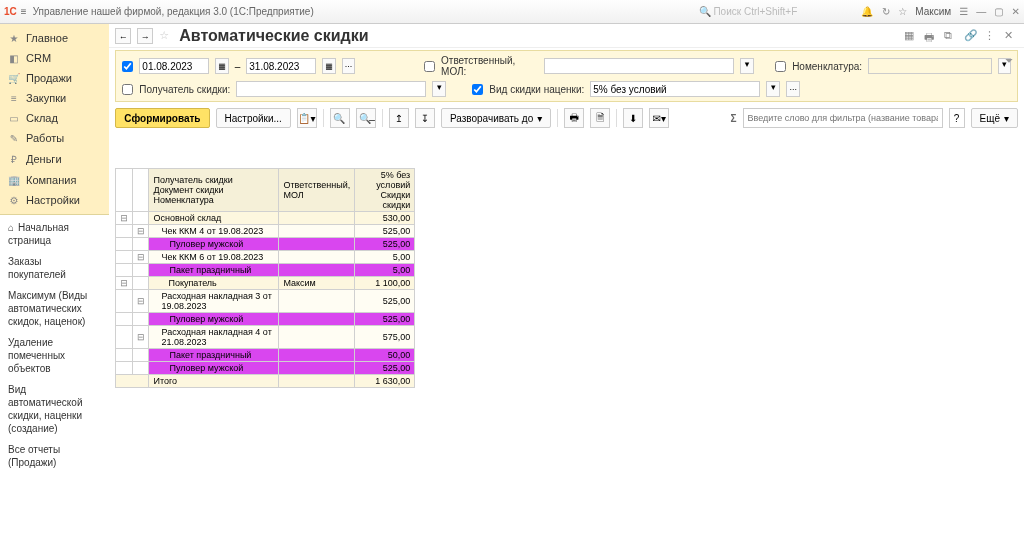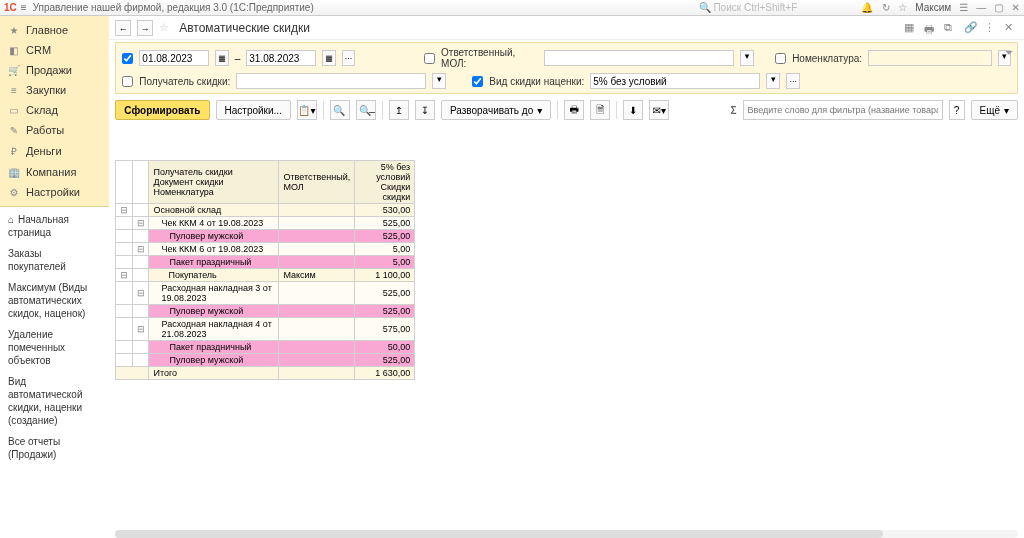--- a/index.html
+++ b/index.html
@@ -1,36 +1,36 @@
 <!DOCTYPE html>
 <html><head>
 <meta charset="utf-8">
 <style>
 * { box-sizing: border-box; margin: 0; padding: 0; font-family: Arial, sans-serif; }
 body { width: 1024px; height: 538px; overflow: hidden; font-size: 11px; background: #fff; }
-.titlebar { height: 16px; background: linear-gradient(#fefefe,#f1f1f1); display: flex; align-items: center; padding: 0 4px; border-bottom: 1px solid #ccc; font-size: 10px; color: #666; }
+.titlebar { height: 24px; background: linear-gradient(#fefefe,#f1f1f1); display: flex; align-items: center; padding: 0 4px; border-bottom: 1px solid #ccc; font-size: 10px; color: #666; }
 .titlebar .logo { color: #e84e2e; font-weight: bold; margin-right: 4px; font-size: 10px; }
 .titlebar .burger { margin-right: 6px; cursor: pointer; }
 .titlebar .title { flex: 0 0 auto; }
 .titlebar .spacer { flex: 1; }
 .titlebar .search { width: 140px; color: #bbb; font-size: 10px; }
 .titlebar .right-icons { display: flex; gap: 8px; align-items: center; margin-left: 8px; }
 .titlebar .right-icons span { cursor: pointer; color: #888; }
 .layout { display: flex; height: calc(538px - 14px); }
 .sidebar { width: 140px; background: #fff0c2; display: flex; flex-direction: column; font-size: 11px; }
 .sidebar .nav { padding: 4px 0; }
 .sidebar .nav-item { display: flex; align-items: center; gap: 6px; padding: 4px 8px; cursor: pointer; color: #333; }
 .sidebar .nav-item .ico { width: 12px; text-align: center; color: #888; font-size: 10px; }
 .sidebar .sub { background: #fff; flex: 1; border-top: 1px solid #e0d49a; padding-top: 2px; }
 .sidebar .sub-item { padding: 4px 8px; cursor: pointer; color: #333; font-size: 10px; line-height: 1.3; }
 .main { flex: 1; display: flex; flex-direction: column; background: #fff; }
 .page-header { height: 24px; display: flex; align-items: center; padding: 0 6px; gap: 6px; border-bottom: 1px solid #eee; }
 .page-header .nav-btn { width: 16px; height: 16px; border: 1px solid #ccc; background: #fafafa; display: inline-flex; align-items: center; justify-content: center; font-size: 9px; cursor: pointer; }
 .page-header .star { color: #ccc; cursor: pointer; }
-.page-header h1 { font-size: 12px; font-weight: normal; color: #333; margin-left: 4px; }
+.page-header h1 { font-size: 16px; font-weight: bold; color: #333; margin-left: 4px; }
 .page-header .right { margin-left: auto; display: flex; gap: 6px; }
 .page-header .right .ico { width: 14px; height: 14px; cursor: pointer; color: #888; font-size: 11px; }
 .filters { background: #fff8dc; border: 1px solid #e8dca0; margin: 2px 6px; padding: 4px 6px; display: flex; flex-direction: column; gap: 4px; font-size: 10px; position: relative; }
 .filters .row { display: flex; align-items: center; gap: 6px; }
 .filters input[type=text].date { width: 70px; height: 16px; border: 1px solid #ccc; padding: 0 2px; font-size: 10px; }
 .filters .calbtn { width: 14px; height: 16px; border: 1px solid #ccc; background: #fafafa; display: inline-flex; align-items: center; justify-content: center; font-size: 8px; cursor: pointer; }
 .filters .smbtn { width: 14px; height: 16px; border: 1px solid #ccc; background: #fafafa; cursor: pointer; font-size: 9px; text-align: center; }
 .filters label { color: #333; }
 .filters .wide { width: 180px; height: 16px; border: 1px solid #ccc; }
 .filters .wider { width: 200px; height: 16px; border: 1px solid #ccc; background: #fff; }
@@ -47,21 +47,21 @@
 .toolbar .filter-input { width: 200px; height: 20px; border: 1px solid #ccc; padding: 0 4px; font-size: 9px; color: #bbb; }
 .toolbar .qmark { width: 16px; height: 20px; border: 1px solid #ccc; display: inline-flex; align-items: center; justify-content: center; cursor: pointer; }
 .report-area { flex: 1; overflow: auto; padding: 0 6px 6px 6px; position: relative; }
 .rtable { border-collapse: collapse; font-size: 9px; margin-top: 36px; }
 .rtable th, .rtable td { border: 1px solid #d0d0d0; padding: 1px 4px; }
 .rtable th { background: #f5f0d8; font-weight: normal; text-align: left; }
 .rtable .treecol { width: 14px; text-align: center; color: #888; cursor: pointer; background: #fff; }
 .rtable .num { text-align: right; }
 .rtable .group1 { background: #fdf7df; }
 .rtable .group2 { background: #fffdf3; }
-.rtable .leaf { background: #f9a8d4; }
+.rtable .leaf { background: #d946ef; }
 .rtable .total { background: #fdf7df; font-weight: normal; }
 .scrollbar-h { position: absolute; bottom: 2px; left: 6px; right: 6px; height: 8px; background: #f4f4f4; border-radius: 4px; }
 .scrollbar-h .thumb { position: absolute; left: 0; width: 85%; height: 100%; background: #ddd; border-radius: 4px; }
 </style>
 </head>
 <body>
 
 <div class="titlebar">
   <span class="logo">1C</span>
   <span class="burger">≡</span>

